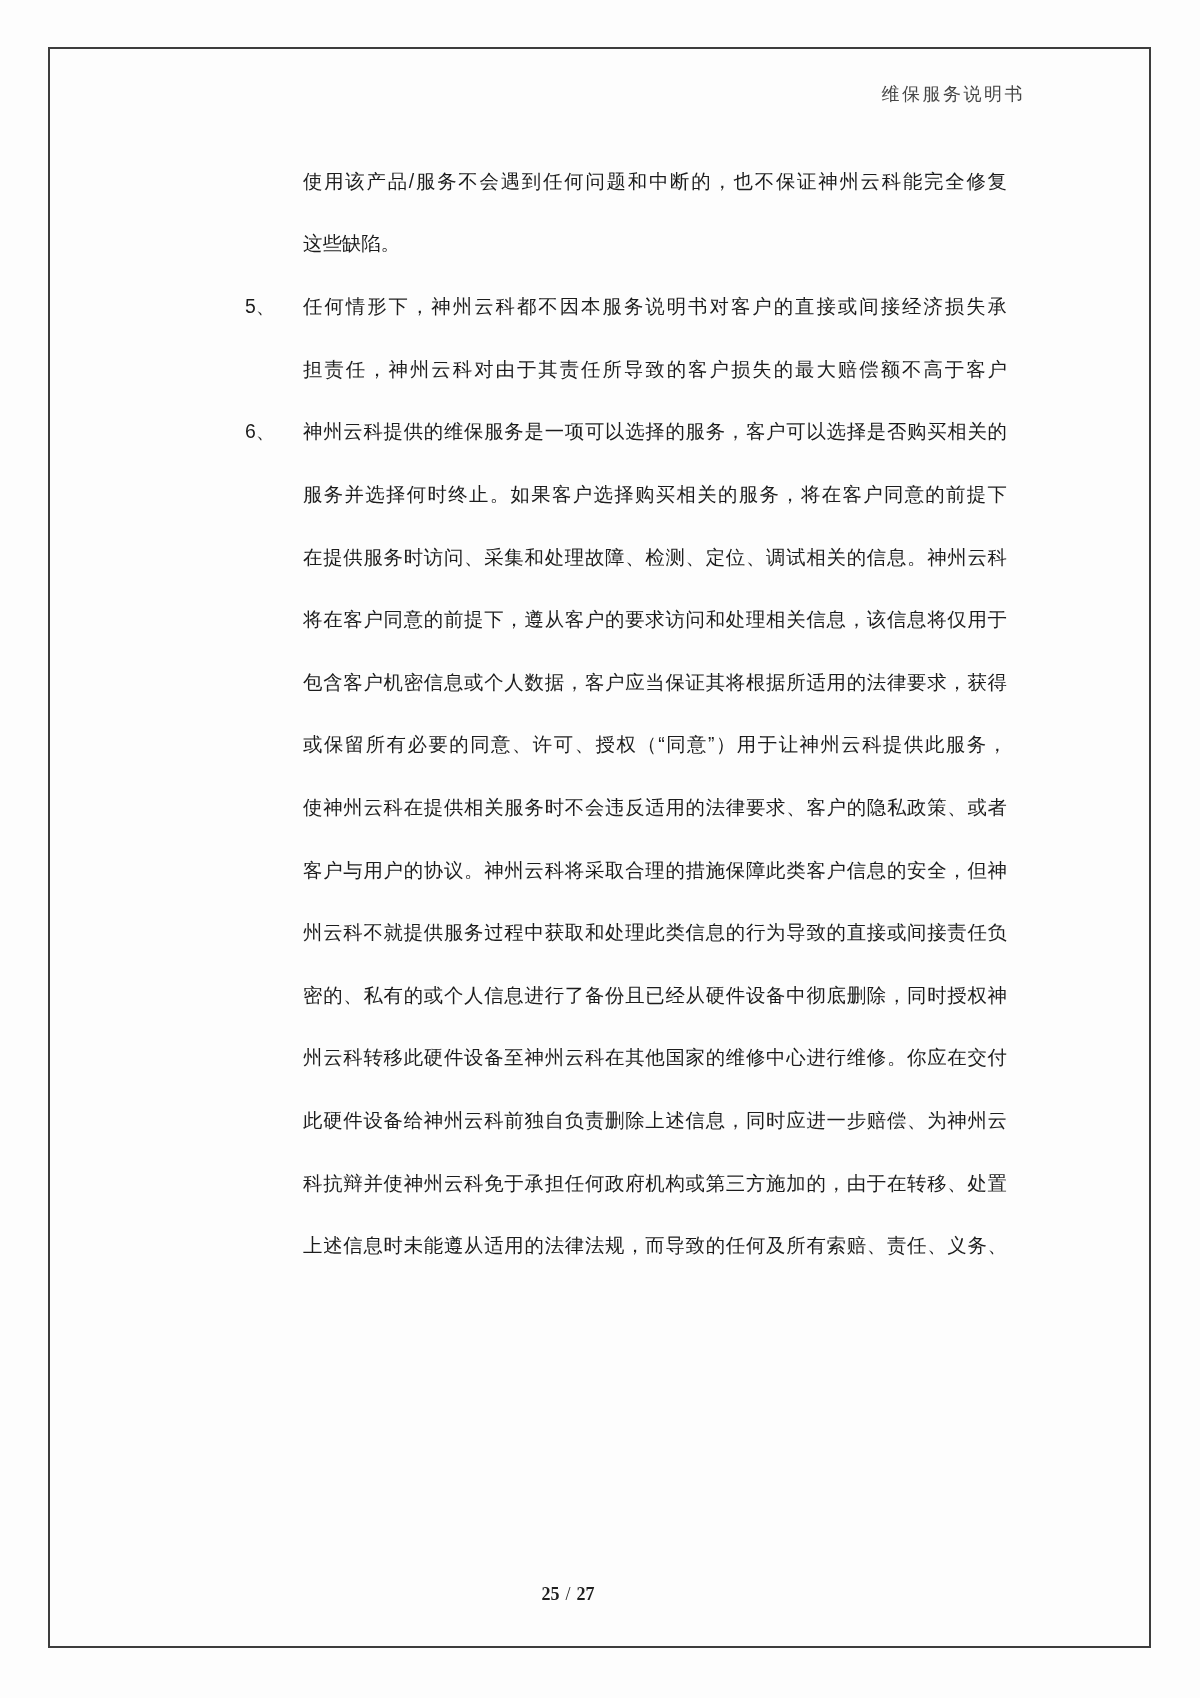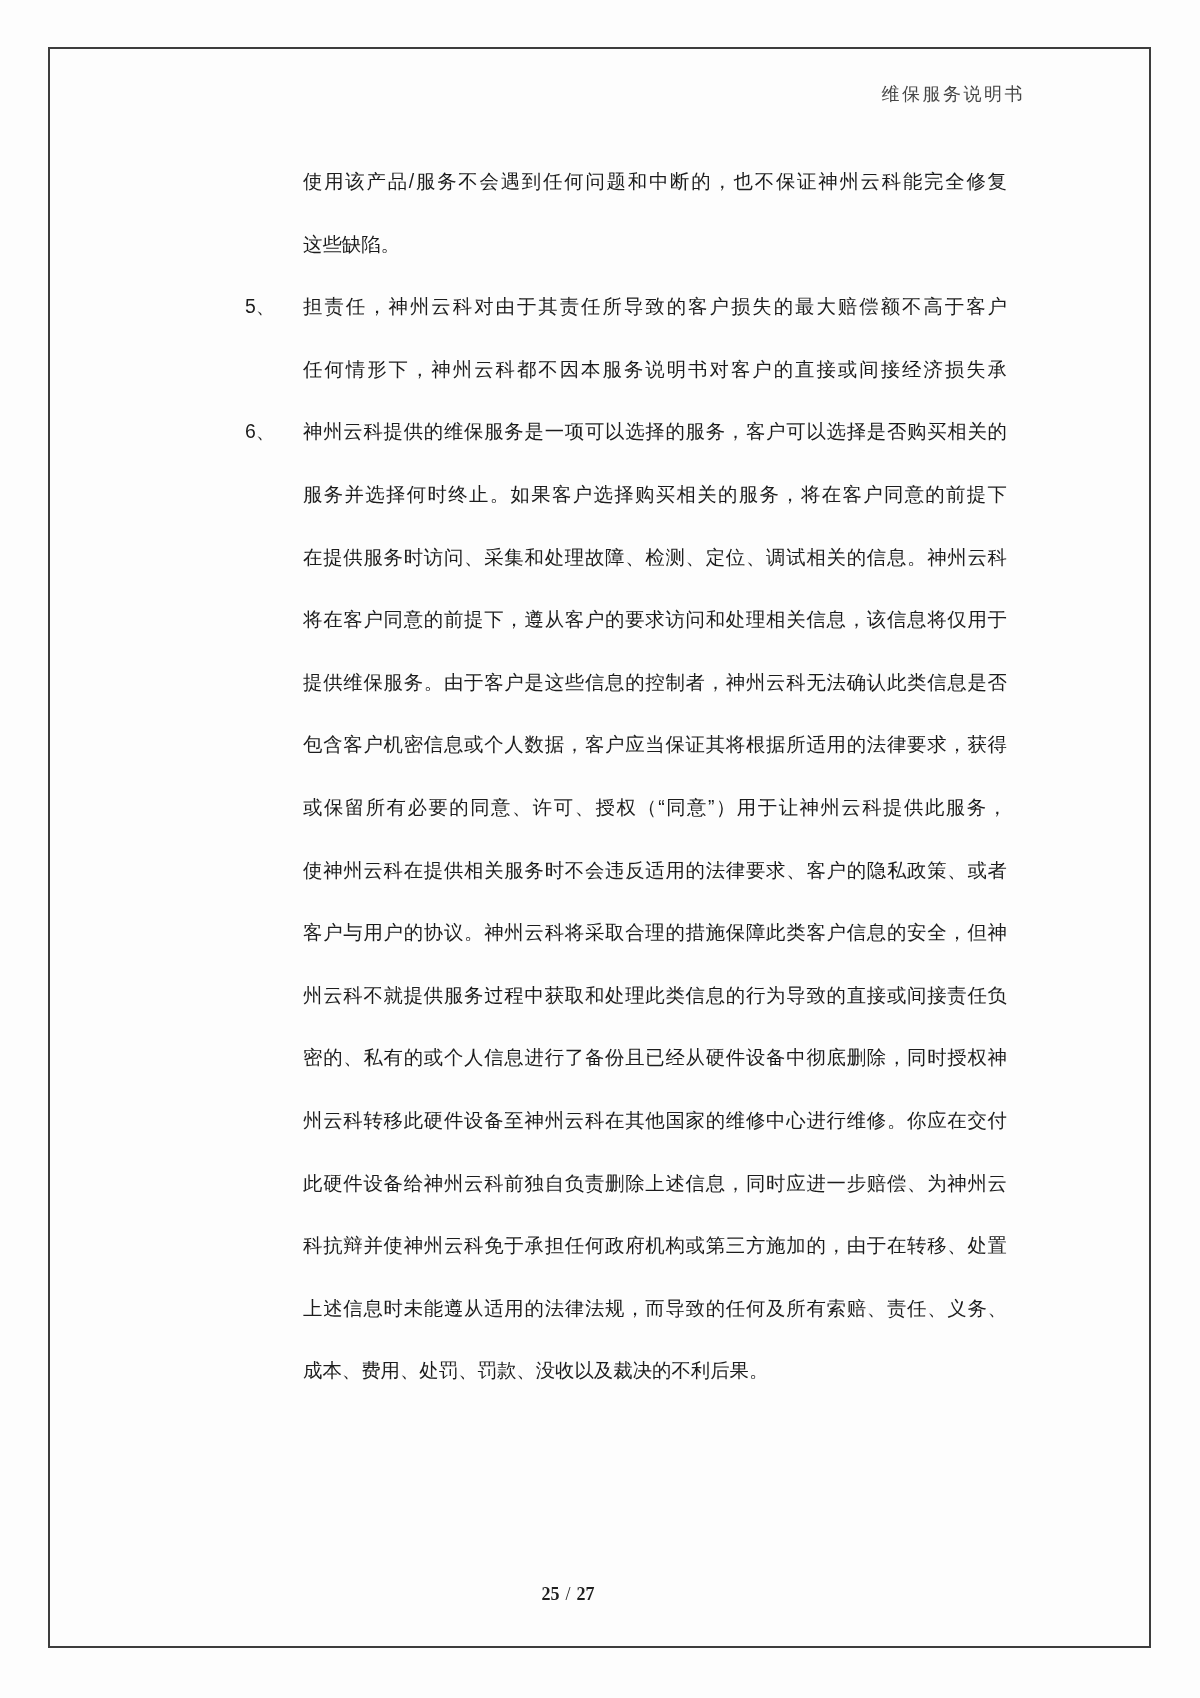--- a/index.html
+++ b/index.html
@@ -46,20 +46,21 @@
     font-size: 19.4px;
     font-weight: 500;
     white-space: normal;
     overflow: hidden;
     text-align: justify;
     text-align-last: justify;
   }
   .line.end {
     text-align: center;
     text-align-last: left;
+    font-family: Liberation Serif, serif;
   }
   .footer {
     position: absolute;
     top: 1584px; left: 0;
     width: 1136px;
     text-align: center;
     font-family: "Liberation Serif", serif;
     font-size: 18px;
     font-weight: bold;
     color: #1f1f1f;
@@ -76,41 +77,39 @@
 <div class="content">
 
   <div class="item">
     <span class="num"></span>
     <div class="line">使用该产品/服务不会遇到任何问题和中断的，也不保证神州云科能完全修复</div>
     <div class="line end">这些缺陷。</div>
   </div>
 
   <div class="item">
     <span class="num">5、</span>
+    <div class="line">任何情形下，神州云科都不因本服务说明书对客户的直接或间接经济损失承</div>
     <div class="line">担责任，神州云科对由于其责任所导致的客户损失的最大赔偿额不高于客户</div>
-    <div class="line">任何情形下，神州云科都不因本服务说明书对客户的直接或间接经济损失承</div>
   </div>
 
   <div class="item">
     <span class="num">6、</span>
     <div class="line">神州云科提供的维保服务是一项可以选择的服务，客户可以选择是否购买相关的</div>
     <div class="line">服务并选择何时终止。如果客户选择购买相关的服务，将在客户同意的前提下</div>
     <div class="line">在提供服务时访问、采集和处理故障、检测、定位、调试相关的信息。神州云科</div>
     <div class="line">将在客户同意的前提下，遵从客户的要求访问和处理相关信息，该信息将仅用于</div>
-    <div class="line">提供维保服务。由于客户是这些信息的控制者，神州云科无法确认此类信息是否</div>
     <div class="line">包含客户机密信息或个人数据，客户应当保证其将根据所适用的法律要求，获得</div>
     <div class="line">或保留所有必要的同意、许可、授权（“同意”）用于让神州云科提供此服务，</div>
     <div class="line">使神州云科在提供相关服务时不会违反适用的法律要求、客户的隐私政策、或者</div>
     <div class="line">客户与用户的协议。神州云科将采取合理的措施保障此类客户信息的安全，但神</div>
     <div class="line">州云科不就提供服务过程中获取和处理此类信息的行为导致的直接或间接责任负</div>
     <div class="line">密的、私有的或个人信息进行了备份且已经从硬件设备中彻底删除，同时授权神</div>
     <div class="line">州云科转移此硬件设备至神州云科在其他国家的维修中心进行维修。你应在交付</div>
     <div class="line">此硬件设备给神州云科前独自负责删除上述信息，同时应进一步赔偿、为神州云</div>
     <div class="line">科抗辩并使神州云科免于承担任何政府机构或第三方施加的，由于在转移、处置</div>
     <div class="line">上述信息时未能遵从适用的法律法规，而导致的任何及所有索赔、责任、义务、</div>
-    <div class="line end">成本、费用、处罚、罚款、没收以及裁决的不利后果。</div>
   </div>
 
 </div>
 
 <div class="footer">
   <span>25</span><span class="sep">/</span><span>27</span>
 </div>
 
 </body></html>

